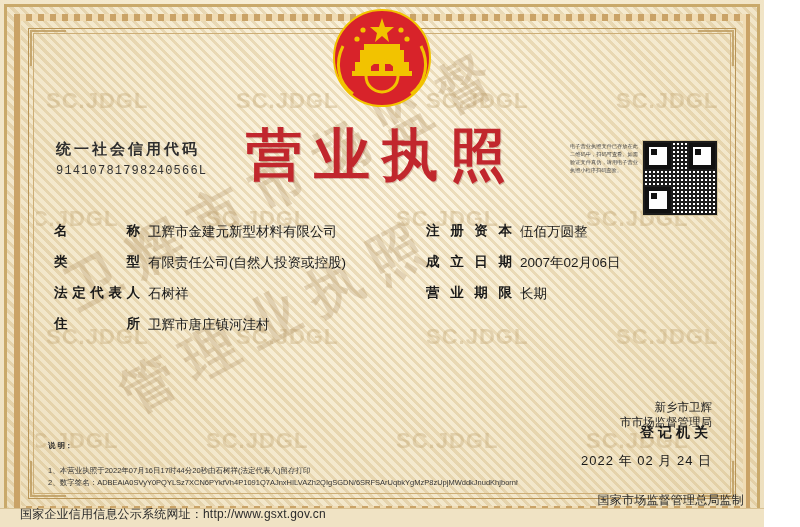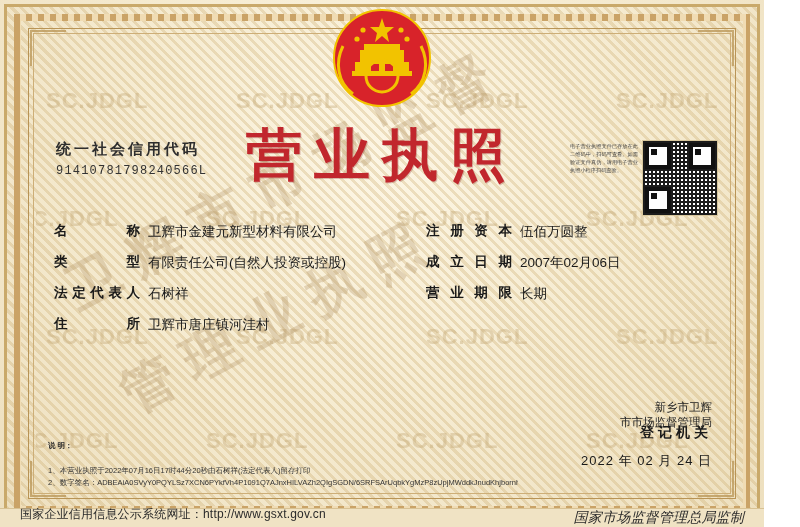--- a/index.html
+++ b/index.html
@@ -289,25 +289,24 @@
     position: absolute;
     left: 20px;
     bottom: 4px;
     font-size: 12px;
     color: #2a2a2a;
     letter-spacing: .2px;
   }
   .footer-right {
     position: absolute;
     right: 20px;
-    bottom: 0;
-    font-size: 14px;
+    bottom: 18px;
+    font-size: 12px;
     color: #2a2a2a;
     letter-spacing: .2px;
-    font-style: italic;
   }
   .footer-bar {
     position: absolute;
     left: 0; right: 0; bottom: 0;
     height: 18px;
     background: #f0e3c4;
     border-top: 1px solid #d8c294;
   }
 </style>
 </head>

